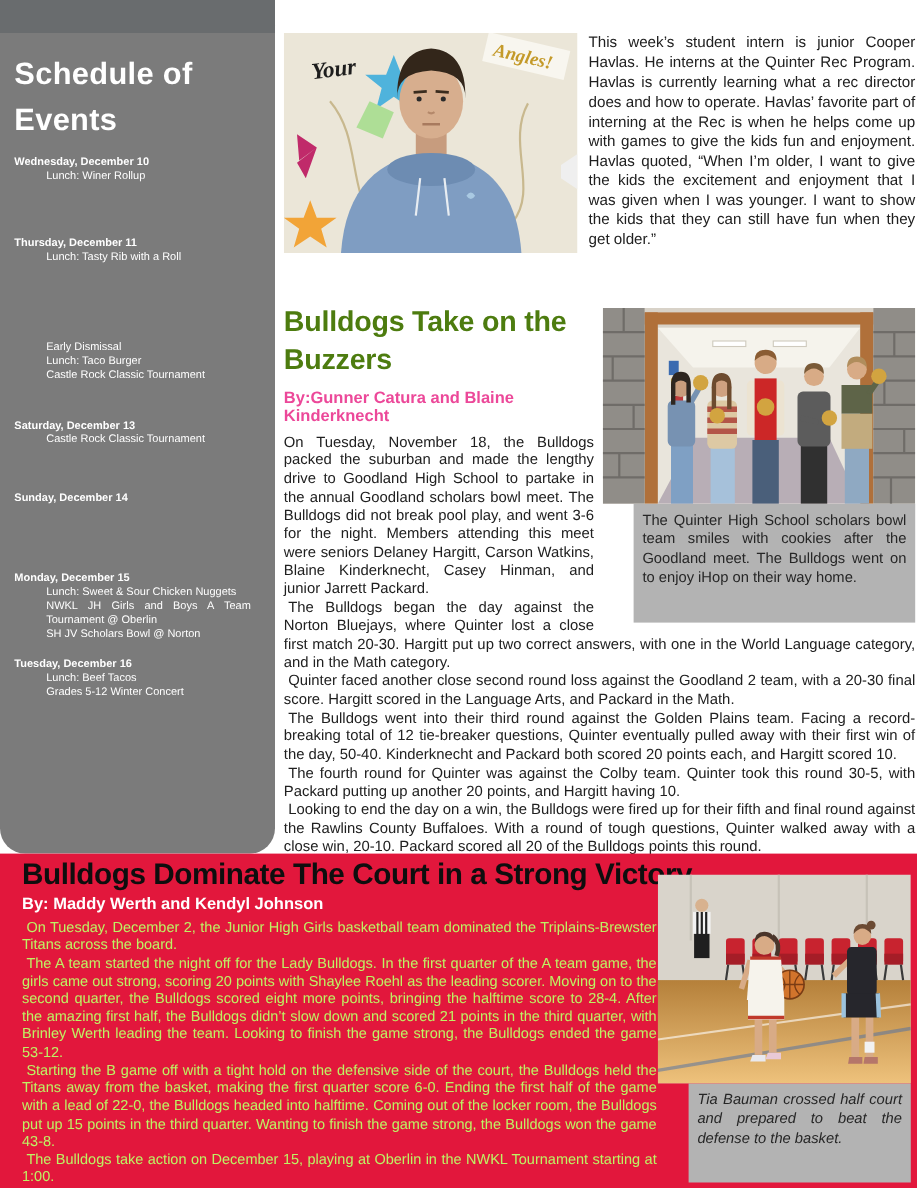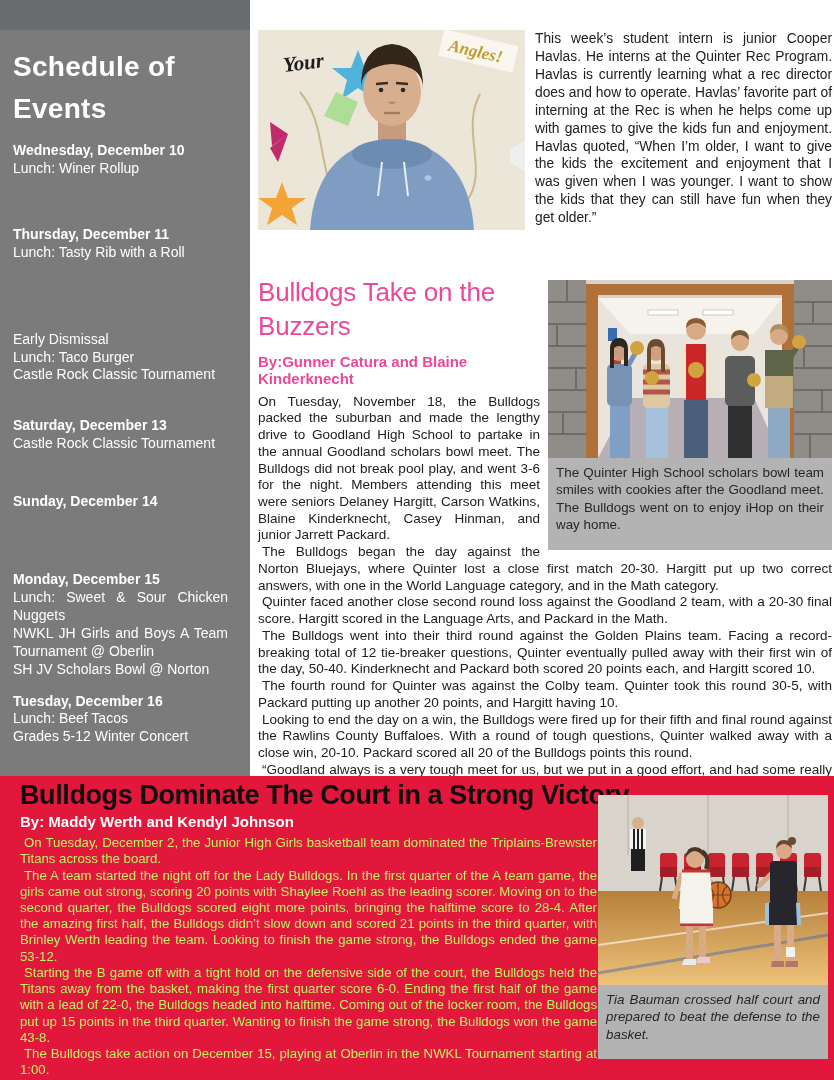--- a/index.html
+++ b/index.html
@@ -1,42 +1,42 @@
 <!DOCTYPE html>
 <html><head>
 <meta charset="utf-8">
 <style>
   html,body{margin:0;padding:0;background:#fff;}
   .page{position:relative;width:834px;height:1080px;background:#fff;overflow:hidden;
         font-family:"Liberation Sans",sans-serif;color:#1c1c1c;}
 
   
   .sidebar{position:absolute;left:0;top:0;width:250px;height:776px;background:#7b7b7b;
-           color:#fff;box-sizing:border-box;padding:46px 22px 0 13px;}
+           color:#fff;box-sizing:border-box;padding:46px 22px 0 13px;border-radius:23px;}
   .sb-top{position:absolute;left:0;top:0;width:250px;height:30px;background:#696c6e;}
   .sb-title{margin:0;font-size:28px;font-weight:700;line-height:1.5;letter-spacing:.3px;}
-  .event{font-size:14px;line-height:1.28;}
+  .event{font-size:10px;line-height:1.28;}
   .event .day{font-weight:700;}
-  .event .line{text-align:justify;}
+  .event .line{text-align:justify;margin-left:29px;}
 
   
   .content{position:absolute;left:258px;top:0;width:574px;}
   .intern{display:flex;gap:10px;margin-top:30px;height:200px;}
   .intern-photo{flex:0 0 267px;width:267px;margin:0;}
   .intern-photo svg,.scholars-fig svg,.bball-fig svg{display:block;}
   .intern-text{flex:1;margin:0;font-size:13.8px;line-height:1.3;text-align:justify;color:#202020;}
 
   .scholars{margin-top:46px;}
-  .scholars h2{margin:0;font-size:26px;line-height:1.3;font-weight:400;color:#ec4899;letter-spacing:-.2px;}
+  .scholars h2{margin:0;font-size:26px;line-height:1.3;font-weight:700;color:#4d7c0f;letter-spacing:-.2px;}
   .scholars .byline{margin:9px 0 7px;font-size:15px;font-weight:700;color:#ec4899;}
   .scholars p{margin:0;font-size:13.5px;line-height:1.24;text-align:justify;text-indent:4px;color:#202020;}
   .scholars p.first{text-indent:0;}
   .scholars-fig{float:right;width:284px;margin:4px 0 6px 8px;}
   .caption{background:#b3b3b3;color:#262626;font-size:13.4px;line-height:1.3;
-           text-align:justify;padding:6px 8px 16px;box-sizing:border-box;}
+           text-align:justify;padding:6px 8px 32px;box-sizing:border-box;margin-left:28px;}
 
   
   .bball{position:absolute;left:0;top:776px;width:834px;height:304px;background:#e2173c;
          box-sizing:border-box;padding:4px 0 0 20px;color:#111;}
   .bball h2{margin:0;font-size:27px;font-weight:700;letter-spacing:-.4px;line-height:1.15;color:#0e0e0e;}
   .bball .byline{margin:2px 0 5px;font-size:15px;font-weight:700;color:#ffffff;}
   .bball-text{width:577px;}
   .bball-text p{margin:0;font-size:13.2px;line-height:1.23;text-align:justify;text-indent:4px;color:#bef264;}
   .bball-fig{position:absolute;left:598px;top:19px;width:230px;margin:0;font-style:italic;}
 </style>

